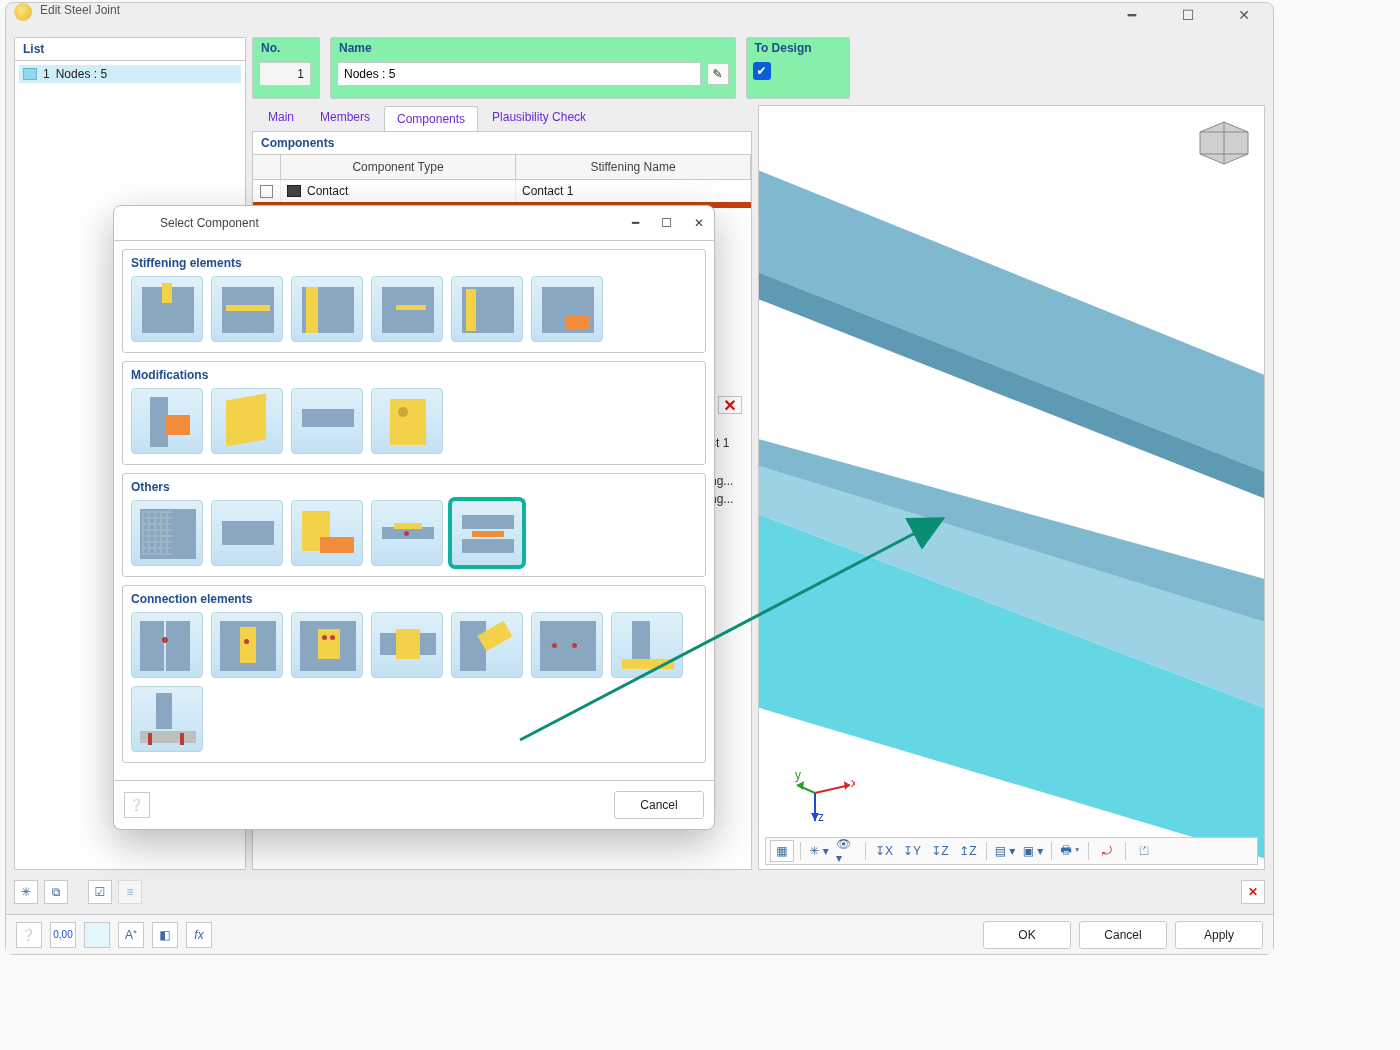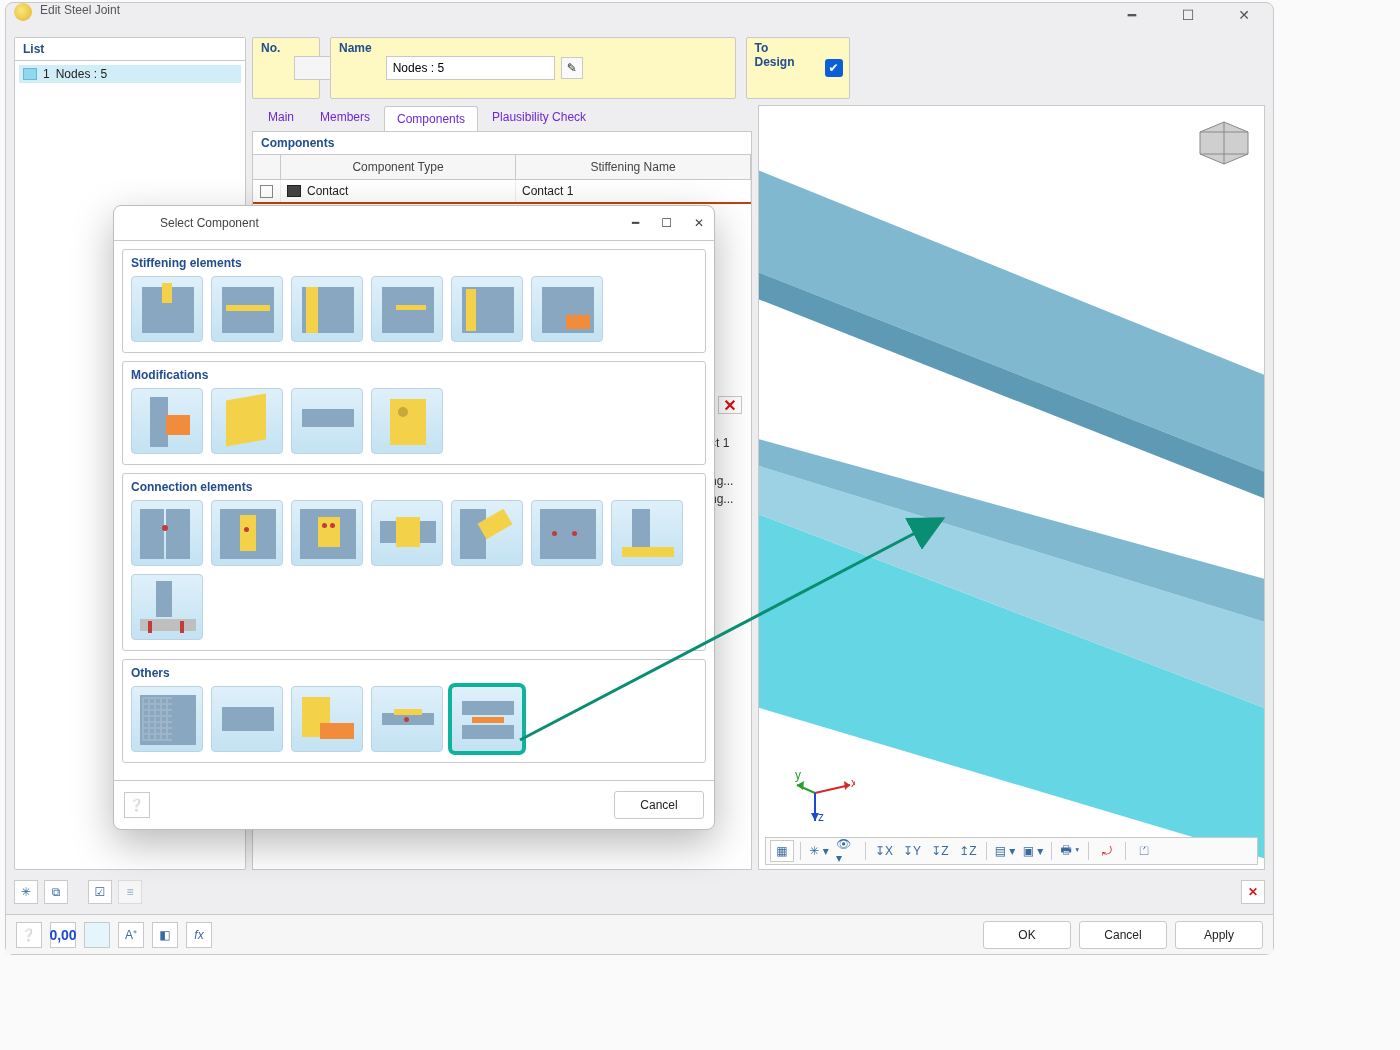--- a/index.html
+++ b/index.html
@@ -29,37 +29,37 @@
   .body{flex:1;display:grid;grid-template-columns:232px 1fr;grid-template-rows:62px 1fr 32px;gap:6px;padding:0 8px 6px 8px}
   
   .leftcol{grid-column:1;grid-row:1 / span 2;display:flex;flex-direction:column}
   .panel{background:#fff;border:1px solid var(--border);border-radius:2px;display:flex;flex-direction:column}
   .panel-head{color:var(--header-text);font-weight:600;padding:4px 8px;border-bottom:1px solid var(--border);background:#fff}
   .list{flex:1;padding:4px}
   .listrow{display:flex;align-items:center;gap:6px;padding:2px 4px;background:#d0edf8}
   .swatch{width:14px;height:12px;background:#8fd8ee;border:1px solid #6ab8cf}
   
   .toprow{grid-column:2;grid-row:1;display:grid;grid-template-columns:68px 1fr 104px 1fr;gap:10px}
-  .fieldbox{background:#fef9c3;border:1px solid var(--border);border-radius:2px;display:flex;flex-direction:row}
+  .fieldbox{background:#86efac;border:1px solid var(--border);border-radius:2px;display:flex;flex-direction:column}
   .fieldbox .lbl{color:var(--header-text);font-weight:600;padding:3px 8px}
   .fieldbox .val{padding:4px 6px;display:flex;align-items:center;gap:6px}
   .fieldbox input[type=text]{flex:1;border:1px solid var(--border);padding:4px 6px;background:#fff}
   .numbox{width:52px;text-align:right;border:1px solid var(--border);padding:4px 6px;background:#f5f5f5}
   .chk{width:18px;height:18px;border-radius:3px;background:#0b5ed7;color:#fff;display:flex;align-items:center;justify-content:center;font-size:12px}
   .icbtn{width:22px;height:22px;border:1px solid var(--border);background:#fafafa;display:flex;align-items:center;justify-content:center;font-size:12px}
   
   .main{grid-column:2;grid-row:2;display:grid;grid-template-columns:500px 1fr;gap:6px}
   .tabs{display:flex;gap:2px;padding:0 4px;background:var(--window-bg)}
   .tab{padding:5px 12px;background:transparent;color:#6d28d9;border-radius:3px 3px 0 0}
   .tab.active{background:#fff;border:1px solid var(--border);border-bottom:1px solid #fff;position:relative;top:1px}
   .leftmain{display:flex;flex-direction:column}
   .compPanel{flex:1;background:#fff;border:1px solid var(--border)}
   .gridhead{display:grid;grid-template-columns:28px 1fr 1fr;background:#f6f6f6;border-bottom:1px solid var(--border)}
   .gridhead div{padding:5px 6px;border-right:1px solid var(--border);text-align:center;color:#444}
-  .gridrow{display:grid;grid-template-columns:28px 1fr 1fr;border-bottom:2px solid #c2410c}
+  .gridrow{display:grid;grid-template-columns:28px 1fr 1fr;border-bottom:6px solid #c2410c}
   .gridrow div{padding:4px 6px;border-right:1px solid #eee}
   .gridrow .cb{display:flex;align-items:center;justify-content:center}
   .gridrow .cb span{width:13px;height:13px;border:1px solid #888;display:inline-block}
   .gridrow .ctype{display:flex;align-items:center;gap:6px}
   .ctype .sw{width:14px;height:12px;background:#444;border:1px solid #222}
   
   .viewport{position:relative;background:#fff;border:1px solid var(--border);overflow:hidden}
   .toolbar{position:absolute;left:6px;right:6px;bottom:4px;height:28px;border:1px solid var(--border);background:#fafafa;display:flex;align-items:center;gap:4px;padding:0 4px}
   .tb-sep{width:1px;height:18px;background:#ccc;margin:0 2px}
   .tb-btn{width:24px;height:22px;border:1px solid transparent;display:flex;align-items:center;justify-content:center;color:#3b6aa0;font-size:12px}
@@ -242,21 +242,21 @@
       <div class="smbtn">⧉</div>
       <div style="width:8px"></div>
       <div class="smbtn">☑</div>
       <div class="smbtn" style="opacity:.5">≡</div>
       <div class="smbtn delbtn">✕</div>
     </div>
   </div>
 
   <div class="footer">
     <div class="fticon">❔</div>
-    <div class="fticon" style="color:#1d49d6;font-weight:700;font-size:14px">0,00</div>
+    <div class="fticon" style="color:#1d49d6;font-weight:400;font-size:10px">0,00</div>
     <div class="fticon sq"></div>
     <div class="fticon">A⁺</div>
     <div class="fticon">◧</div>
     <div class="fticon" style="font-style:italic">fx</div>
     <div class="spacer"></div>
     <div class="btn">OK</div>
     <div class="btn">Cancel</div>
     <div class="btn">Apply</div>
   </div>
 </div>
@@ -322,20 +322,47 @@
           <div class="th-bar" style="left:10px;top:20px;width:52px;height:18px"></div>
         </div>
         <div class="thumb">
           <div class="th-bar y" style="left:18px;top:10px;width:36px;height:46px"></div>
           <div style="position:absolute;left:26px;top:18px;width:10px;height:10px;border-radius:50%;background:#c7a83a"></div>
         </div>
       </div>
     </div>
 
     <div class="section">
+      <h4>Others</h4>
+      <div class="thumbs">
+        <div class="thumb">
+            <div class="th-bar" style="left:8px;top:8px;width:56px;height:50px"></div>
+            <div style="position:absolute;left:10px;top:10px;width:30px;height:44px;background:repeating-linear-gradient(90deg,#9db5c6 0 2px,transparent 2px 6px),repeating-linear-gradient(0deg,#9db5c6 0 2px,transparent 2px 6px)"></div>
+          </div>
+        <div class="thumb">
+            <div class="th-bar" style="left:10px;top:20px;width:52px;height:24px"></div>
+          </div>
+        <div class="thumb">
+            <div class="th-bar y" style="left:10px;top:10px;width:28px;height:40px"></div>
+            <div class="th-bar o" style="left:28px;top:36px;width:34px;height:16px"></div>
+          </div>
+        <div class="thumb">
+            <div class="th-bar" style="left:10px;top:26px;width:52px;height:12px"></div>
+            <div class="th-bar y" style="left:22px;top:22px;width:28px;height:6px"></div>
+            <div class="th-bar r" style="left:32px;top:30px;width:5px;height:5px;border-radius:50%"></div>
+          </div>
+        <div class="thumb sel">
+          <div class="th-bar" style="left:10px;top:14px;width:52px;height:14px"></div>
+          <div class="th-bar o" style="left:20px;top:30px;width:32px;height:6px"></div>
+          <div class="th-bar" style="left:10px;top:38px;width:52px;height:14px"></div>
+        </div>
+      </div>
+    </div>
+
+    <div class="section">
       <h4>Connection elements</h4>
       <div class="thumbs">
         <div class="thumb">
             <div class="th-bar" style="left:8px;top:8px;width:24px;height:50px"></div>
             <div class="th-bar" style="left:34px;top:8px;width:24px;height:50px"></div>
             <div class="th-bar r" style="left:30px;top:24px;width:6px;height:6px;border-radius:50%"></div>
           </div>
         <div class="thumb">
             <div class="th-bar" style="left:8px;top:8px;width:56px;height:50px"></div>
             <div class="th-bar y" style="left:28px;top:14px;width:16px;height:36px"></div>
@@ -363,47 +390,20 @@
         <div class="thumb">
             <div class="th-bar" style="left:20px;top:8px;width:18px;height:40px"></div>
             <div class="th-bar y" style="left:10px;top:46px;width:52px;height:10px"></div>
           </div>
         <div class="thumb">
             <div class="th-bar" style="left:24px;top:6px;width:16px;height:36px"></div>
             <div class="th-bar" style="left:8px;top:44px;width:56px;height:12px;background:#bfbfbf"></div>
             <div class="th-bar r" style="left:16px;top:46px;width:4px;height:12px"></div>
             <div class="th-bar r" style="left:48px;top:46px;width:4px;height:12px"></div>
           </div>
-      </div>
-    </div>
-
-    <div class="section">
-      <h4>Others</h4>
-      <div class="thumbs">
-        <div class="thumb">
-            <div class="th-bar" style="left:8px;top:8px;width:56px;height:50px"></div>
-            <div style="position:absolute;left:10px;top:10px;width:30px;height:44px;background:repeating-linear-gradient(90deg,#9db5c6 0 2px,transparent 2px 6px),repeating-linear-gradient(0deg,#9db5c6 0 2px,transparent 2px 6px)"></div>
-          </div>
-        <div class="thumb">
-            <div class="th-bar" style="left:10px;top:20px;width:52px;height:24px"></div>
-          </div>
-        <div class="thumb">
-            <div class="th-bar y" style="left:10px;top:10px;width:28px;height:40px"></div>
-            <div class="th-bar o" style="left:28px;top:36px;width:34px;height:16px"></div>
-          </div>
-        <div class="thumb">
-            <div class="th-bar" style="left:10px;top:26px;width:52px;height:12px"></div>
-            <div class="th-bar y" style="left:22px;top:22px;width:28px;height:6px"></div>
-            <div class="th-bar r" style="left:32px;top:30px;width:5px;height:5px;border-radius:50%"></div>
-          </div>
-        <div class="thumb sel">
-          <div class="th-bar" style="left:10px;top:14px;width:52px;height:14px"></div>
-          <div class="th-bar o" style="left:20px;top:30px;width:32px;height:6px"></div>
-          <div class="th-bar" style="left:10px;top:38px;width:52px;height:14px"></div>
-        </div>
       </div>
     </div>
   </div>
   <div class="mfoot">
     <div class="fticon">❔</div>
     <div class="spacer"></div>
     <div class="btn">Cancel</div>
   </div>
 </div>
 

